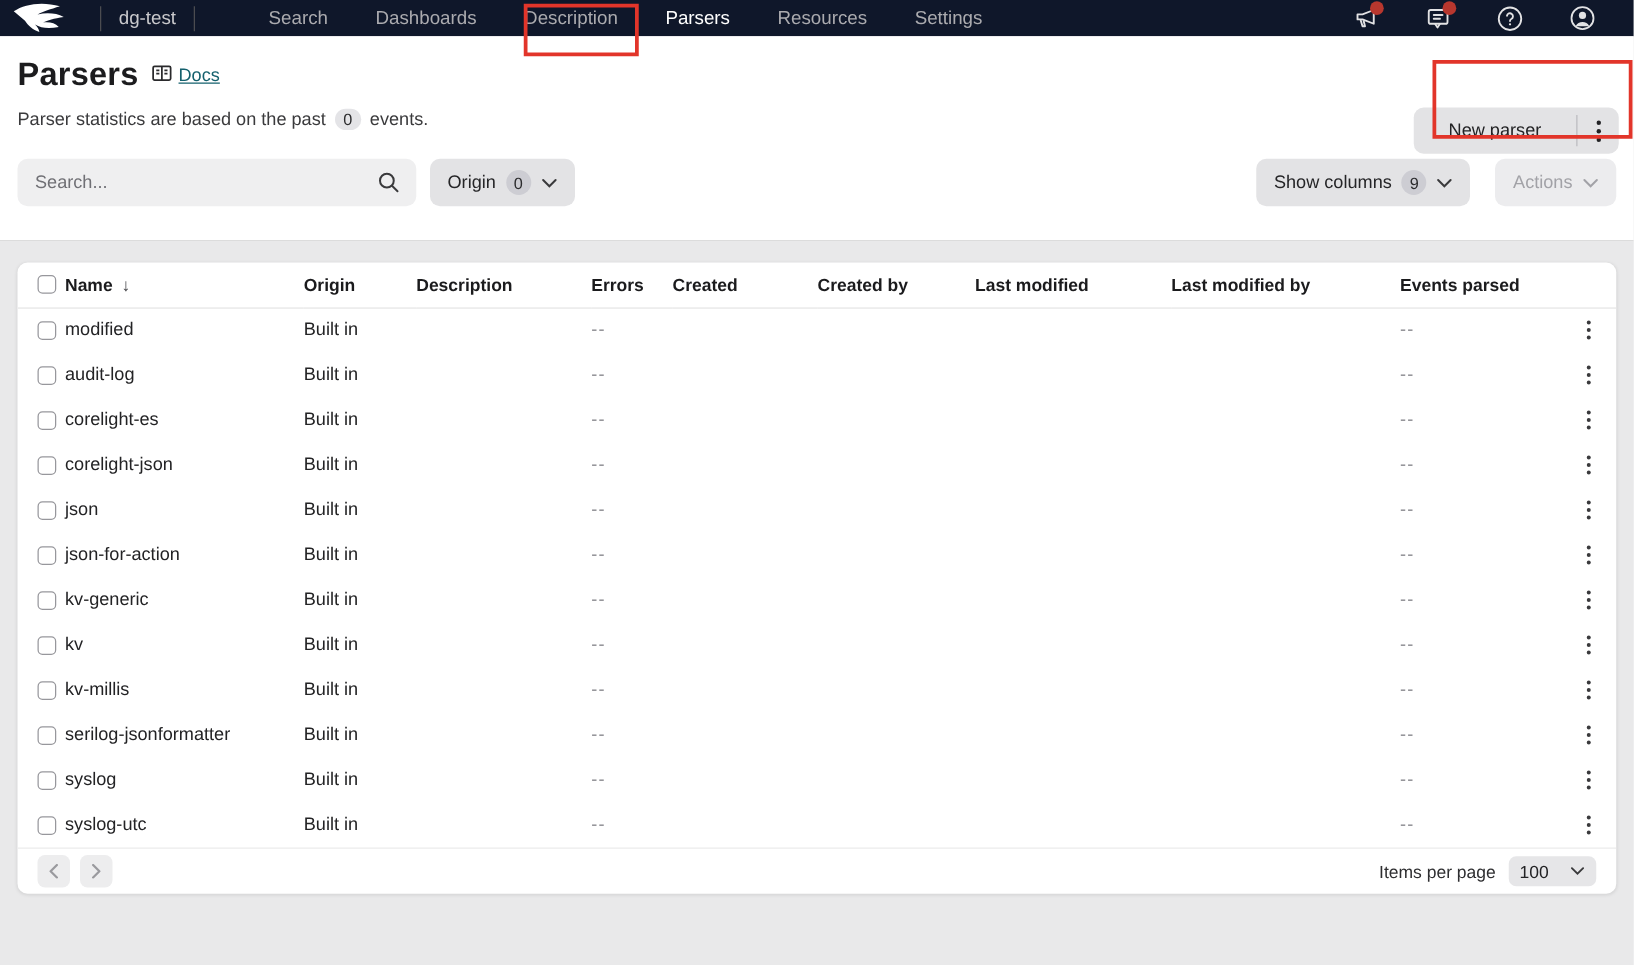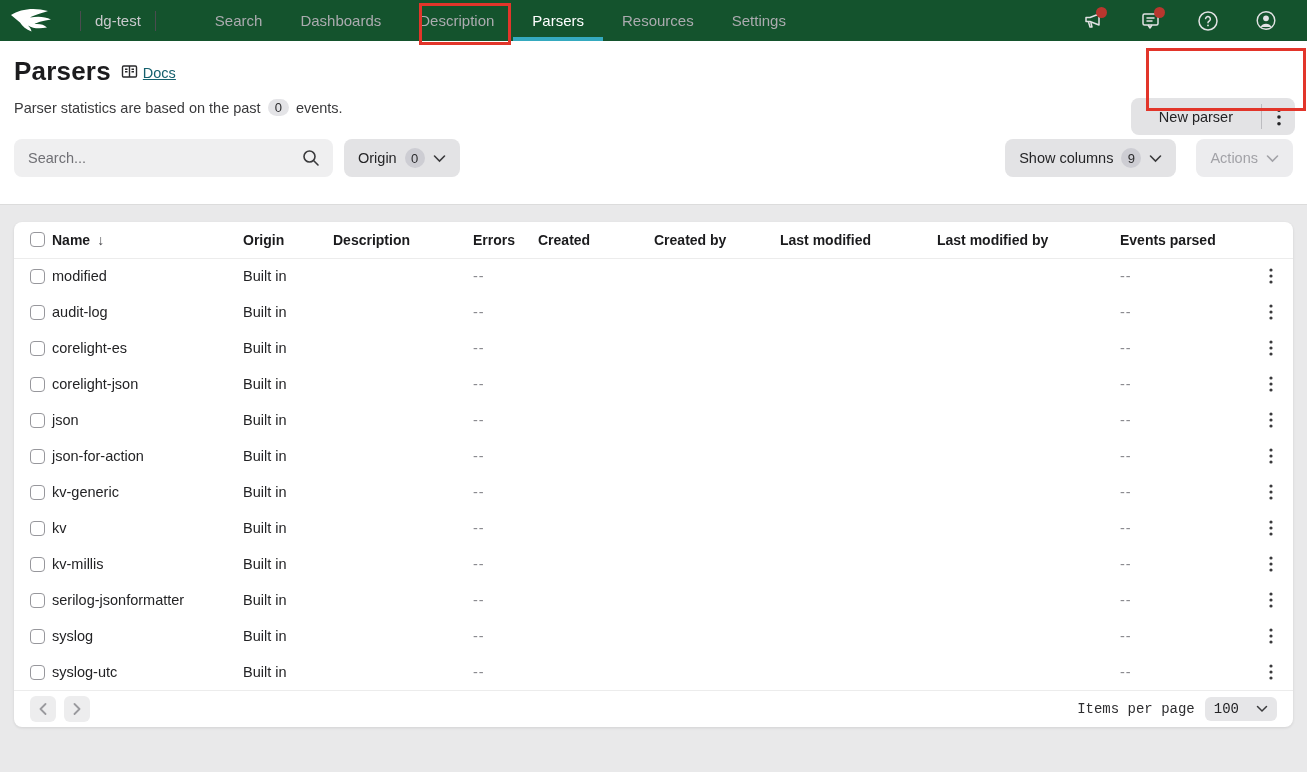--- a/index.html
+++ b/index.html
@@ -8,22 +8,22 @@
     width: 1307px; height: 772px;
     font-family: "Liberation Sans", "DejaVu Sans", sans-serif;
     background: #e9e9ea;
     position: relative;
     overflow: hidden;
     color: #262626;
   }
 
   
   .navbar {
-    height: 41px;
-    background: #14532d;
+    height: 29px;
+    background: #0f172a;
     display: flex;
     align-items: center;
     padding: 0 16px 0 10px;
   }
   .logo { display: flex; align-items: center; margin-right: 10px; }
   .nav-divider { width: 1px; height: 20px; background: #4b4c50; margin: 0 14px; }
   .repo-name { color: #c9c9cc; font-size: 15px; }
   .main-nav { display: flex; height: 41px; margin-left: 26px; }
   .nav-item {
     height: 41px;
@@ -137,21 +137,20 @@
   .dim { color: #8b8b90; letter-spacing: 1px; }
   .kebab-cell { text-align: center; }
   .kebab-btn { display: inline-flex; align-items: center; justify-content: center; width: 24px; height: 24px; cursor: pointer; }
 
   
   .pagination-bar {
     display: flex; align-items: center;
     border-top: 1px solid #ececec;
     padding: 15px 16px;
     height: 37px;
-    font-family: Liberation Mono, monospace;
   }
   .page-nav-btn {
     width: 26px; height: 26px;
     background: #ededee; border: none; border-radius: 6px;
     display: flex; align-items: center; justify-content: center;
     margin-right: 8px; cursor: pointer; padding: 0;
   }
   .ipp-wrap { margin-left: auto; display: flex; align-items: center; gap: 10px; }
   .ipp-label { font-size: 14px; color: #2e2e30; }
   .ipp-select {

